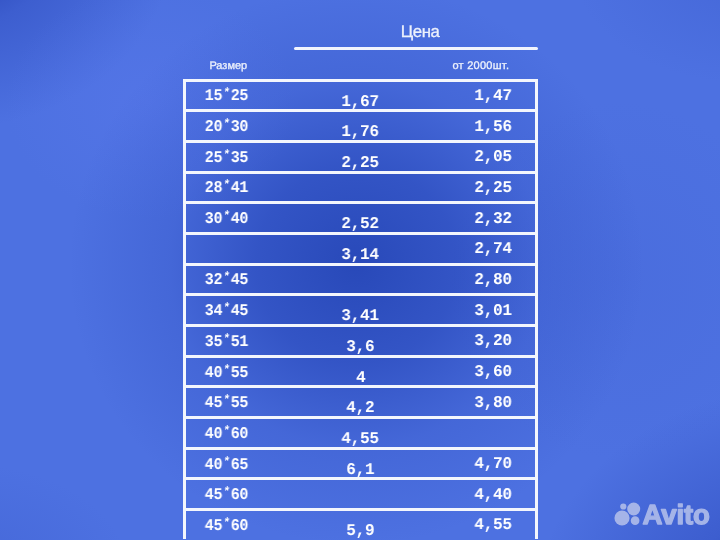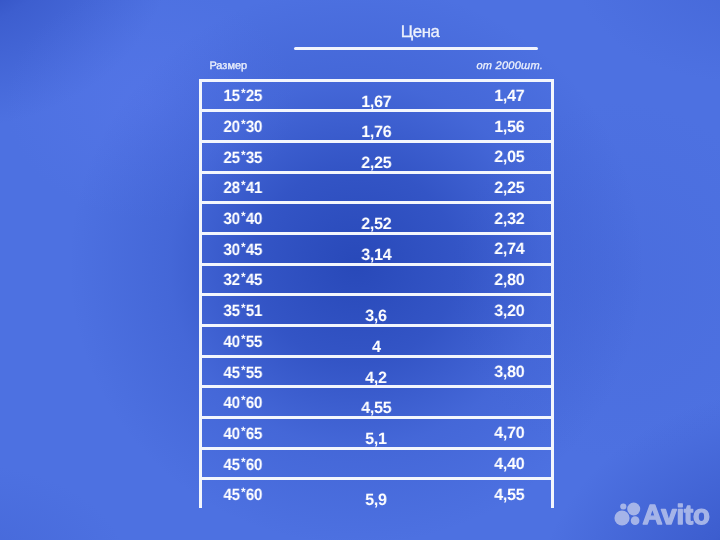--- a/index.html
+++ b/index.html
@@ -37,23 +37,23 @@
     -webkit-text-stroke:0.32px #edf1fc;}
   .rule{position:absolute;left:111px;top:46.5px;width:244px;height:3px;
     background:#f1f4fd;border-radius:1.6px;}
 
   .ch{position:absolute;color:#edf1fc;font-size:11px;font-weight:400;
     text-align:center;line-height:18px;white-space:nowrap;letter-spacing:0;
     -webkit-font-smoothing:antialiased;transform:translateZ(0);
     -webkit-text-stroke:0.32px #edf1fc;}
   .ch0{left:-54.5px;top:57px;width:200px;}
   .ch1{left:77.5px;top:57px;width:200px;letter-spacing:.42px;}
-  .ch2{left:227px;top:57px;width:200px;letter-spacing:.27px;font-style:italic;}
-
-  .rows{position:absolute;left:16px;top:78.5px;width:355px;}
+  .ch2{left:198px;top:57px;width:200px;letter-spacing:.27px;}
+
+  .rows{position:absolute;left:0;top:78.5px;width:355px;font-family:Liberation Mono, monospace;}
   .row{position:relative;height:30.68px;box-sizing:border-box;
     border:3.4px solid #f3f6fd;border-bottom-width:0;}
   .row:last-child{border-bottom-width:0;}
   .c{position:absolute;top:0.8px;height:100%;display:flex;align-items:center;justify-content:center;
     font-size:16.4px;font-weight:700;color:#ffffff;line-height:1;white-space:nowrap;
     letter-spacing:-0.35px;}
   .c > span{display:inline-block;transform:scaleX(.93);transform-origin:center;
     -webkit-font-smoothing:antialiased;will-change:transform;}
   .c1 > span,.c2 > span{transform:scaleX(.985);}
   .c .sep{display:inline-block;font-size:12px;vertical-align:0.33em;
@@ -132,56 +132,67 @@
           <span>30<i class="sep">*</i>40</span>
         </div>
         <div class="c c1">
           <span>2,52</span>
         </div>
         <div class="c c2">
           <span>2,32</span>
         </div>
       </div>
       <div class="row">
-        <div class="c c0">
-          <span>30<i class="sep">*</i>45</span>
-        </div>
         <div class="c c1">
           <span>3,14</span>
         </div>
         <div class="c c2">
           <span>2,74</span>
         </div>
       </div>
       <div class="row">
         <div class="c c0">
           <span>32<i class="sep">*</i>45</span>
         </div>
         <div class="c c2">
           <span>2,80</span>
         </div>
       </div>
       <div class="row">
         <div class="c c0">
+          <span>34<i class="sep">*</i>45</span>
+        </div>
+        <div class="c c1">
+          <span>3,41</span>
+        </div>
+        <div class="c c2">
+          <span>3,01</span>
+        </div>
+      </div>
+      <div class="row">
+        <div class="c c0">
           <span>35<i class="sep">*</i>51</span>
         </div>
         <div class="c c1">
           <span>3,6</span>
         </div>
         <div class="c c2">
           <span>3,20</span>
         </div>
       </div>
       <div class="row">
         <div class="c c0">
           <span>40<i class="sep">*</i>55</span>
         </div>
         <div class="c c1">
           <span>4</span>
         </div>
+        <div class="c c2">
+          <span>3,60</span>
+        </div>
       </div>
       <div class="row">
         <div class="c c0">
           <span>45<i class="sep">*</i>55</span>
         </div>
         <div class="c c1">
           <span>4,2</span>
         </div>
         <div class="c c2">
           <span>3,80</span>
@@ -193,21 +204,21 @@
         </div>
         <div class="c c1">
           <span>4,55</span>
         </div>
       </div>
       <div class="row">
         <div class="c c0">
           <span>40<i class="sep">*</i>65</span>
         </div>
         <div class="c c1">
-          <span>5,1</span>
+          <span>6,1</span>
         </div>
         <div class="c c2">
           <span>4,70</span>
         </div>
       </div>
       <div class="row">
         <div class="c c0">
           <span>45<i class="sep">*</i>60</span>
         </div>
         <div class="c c2">

